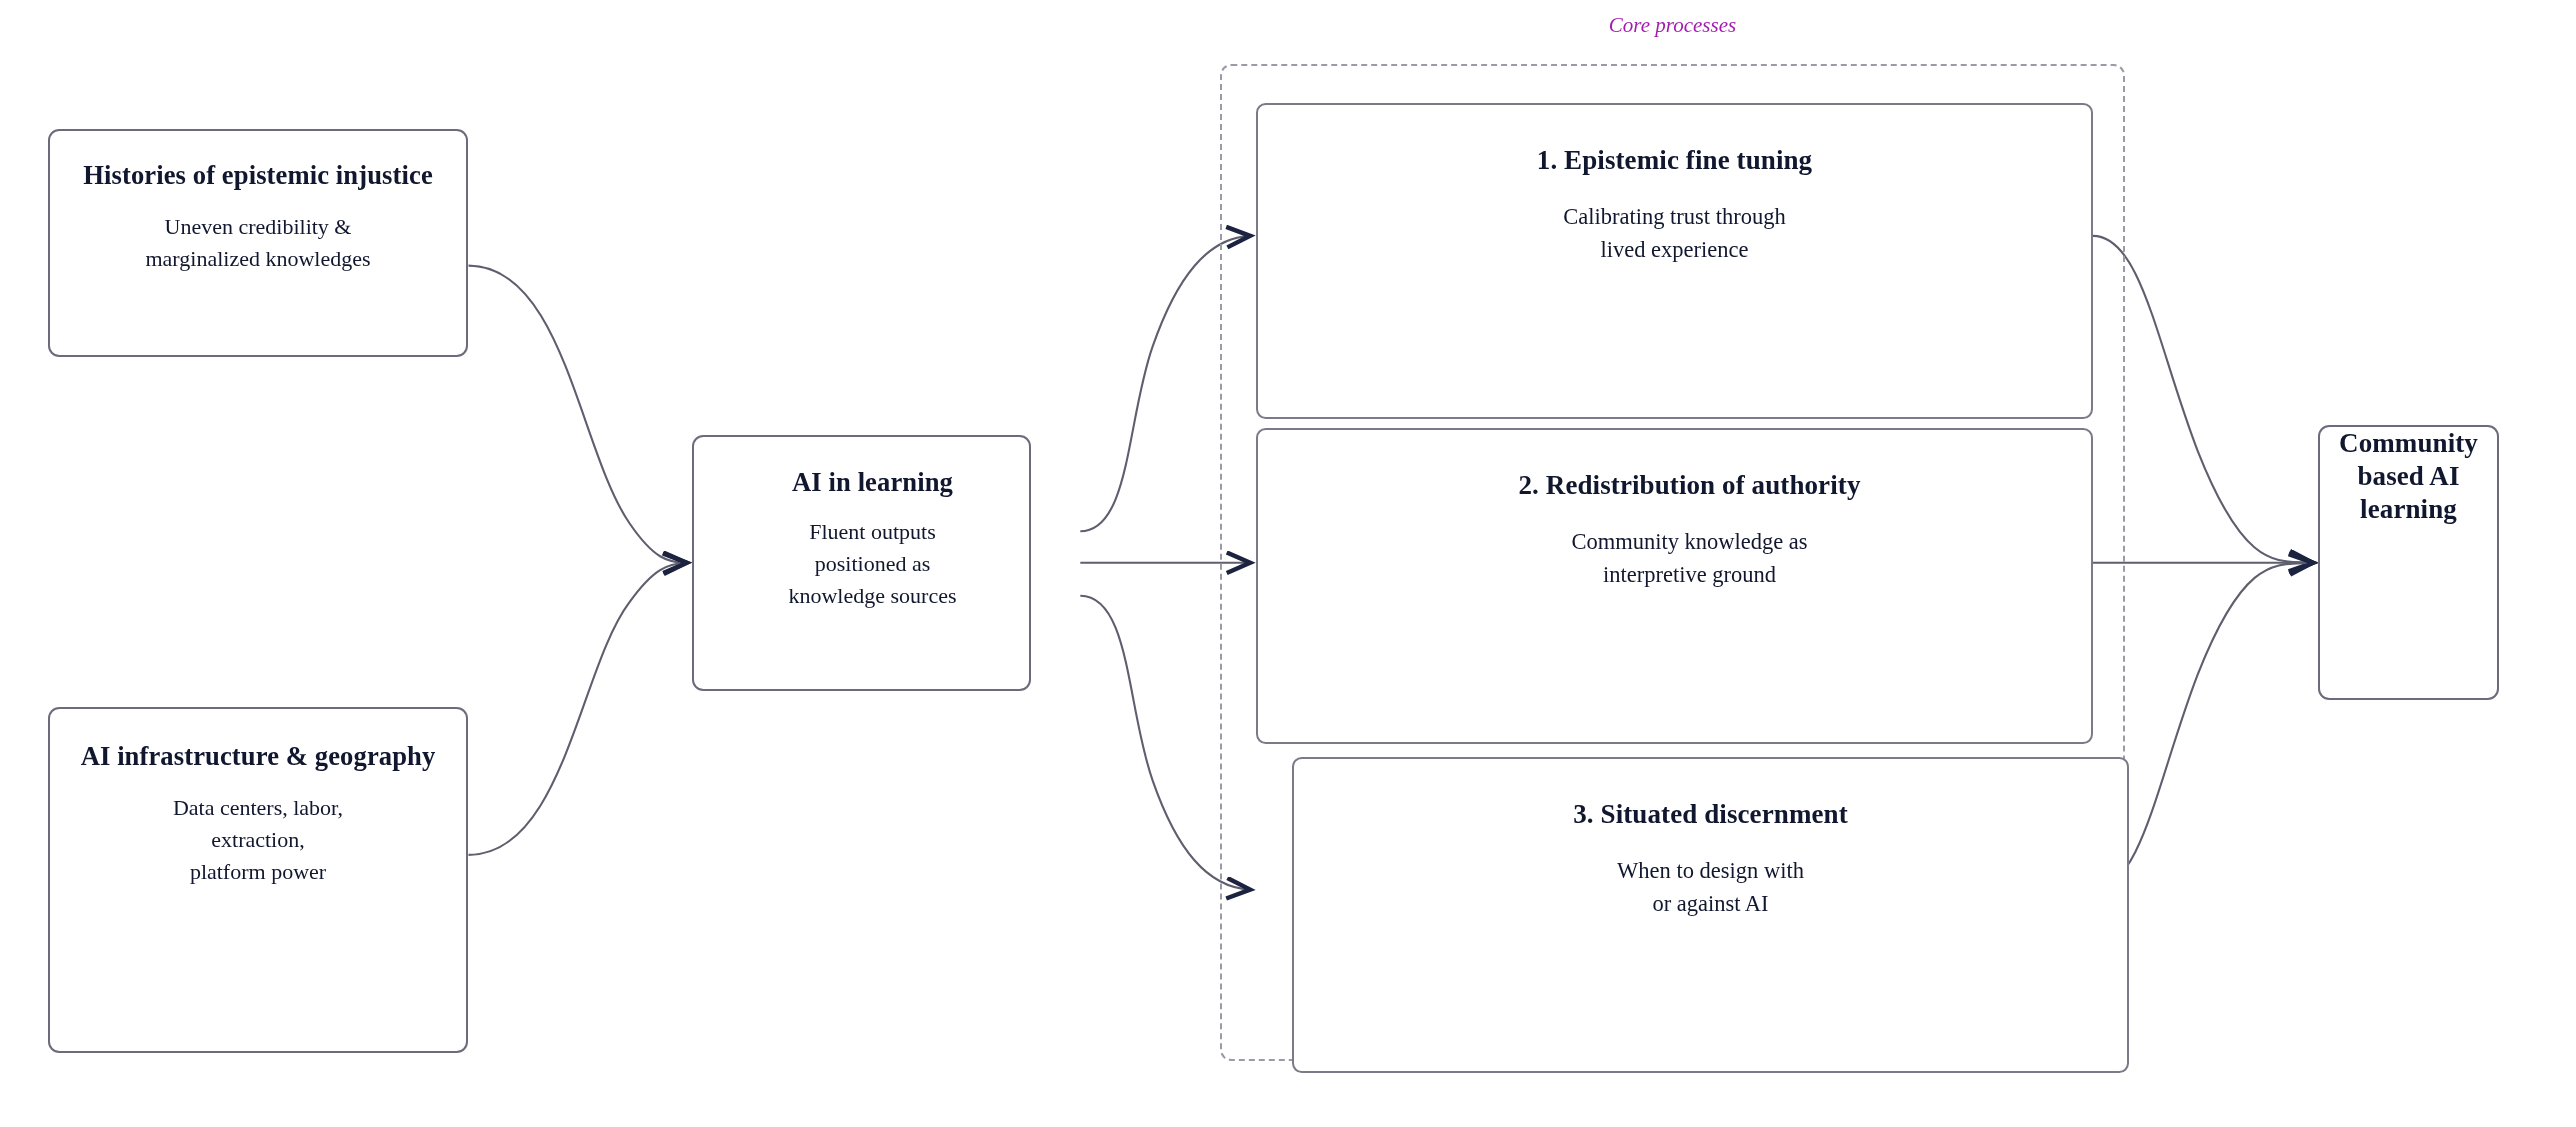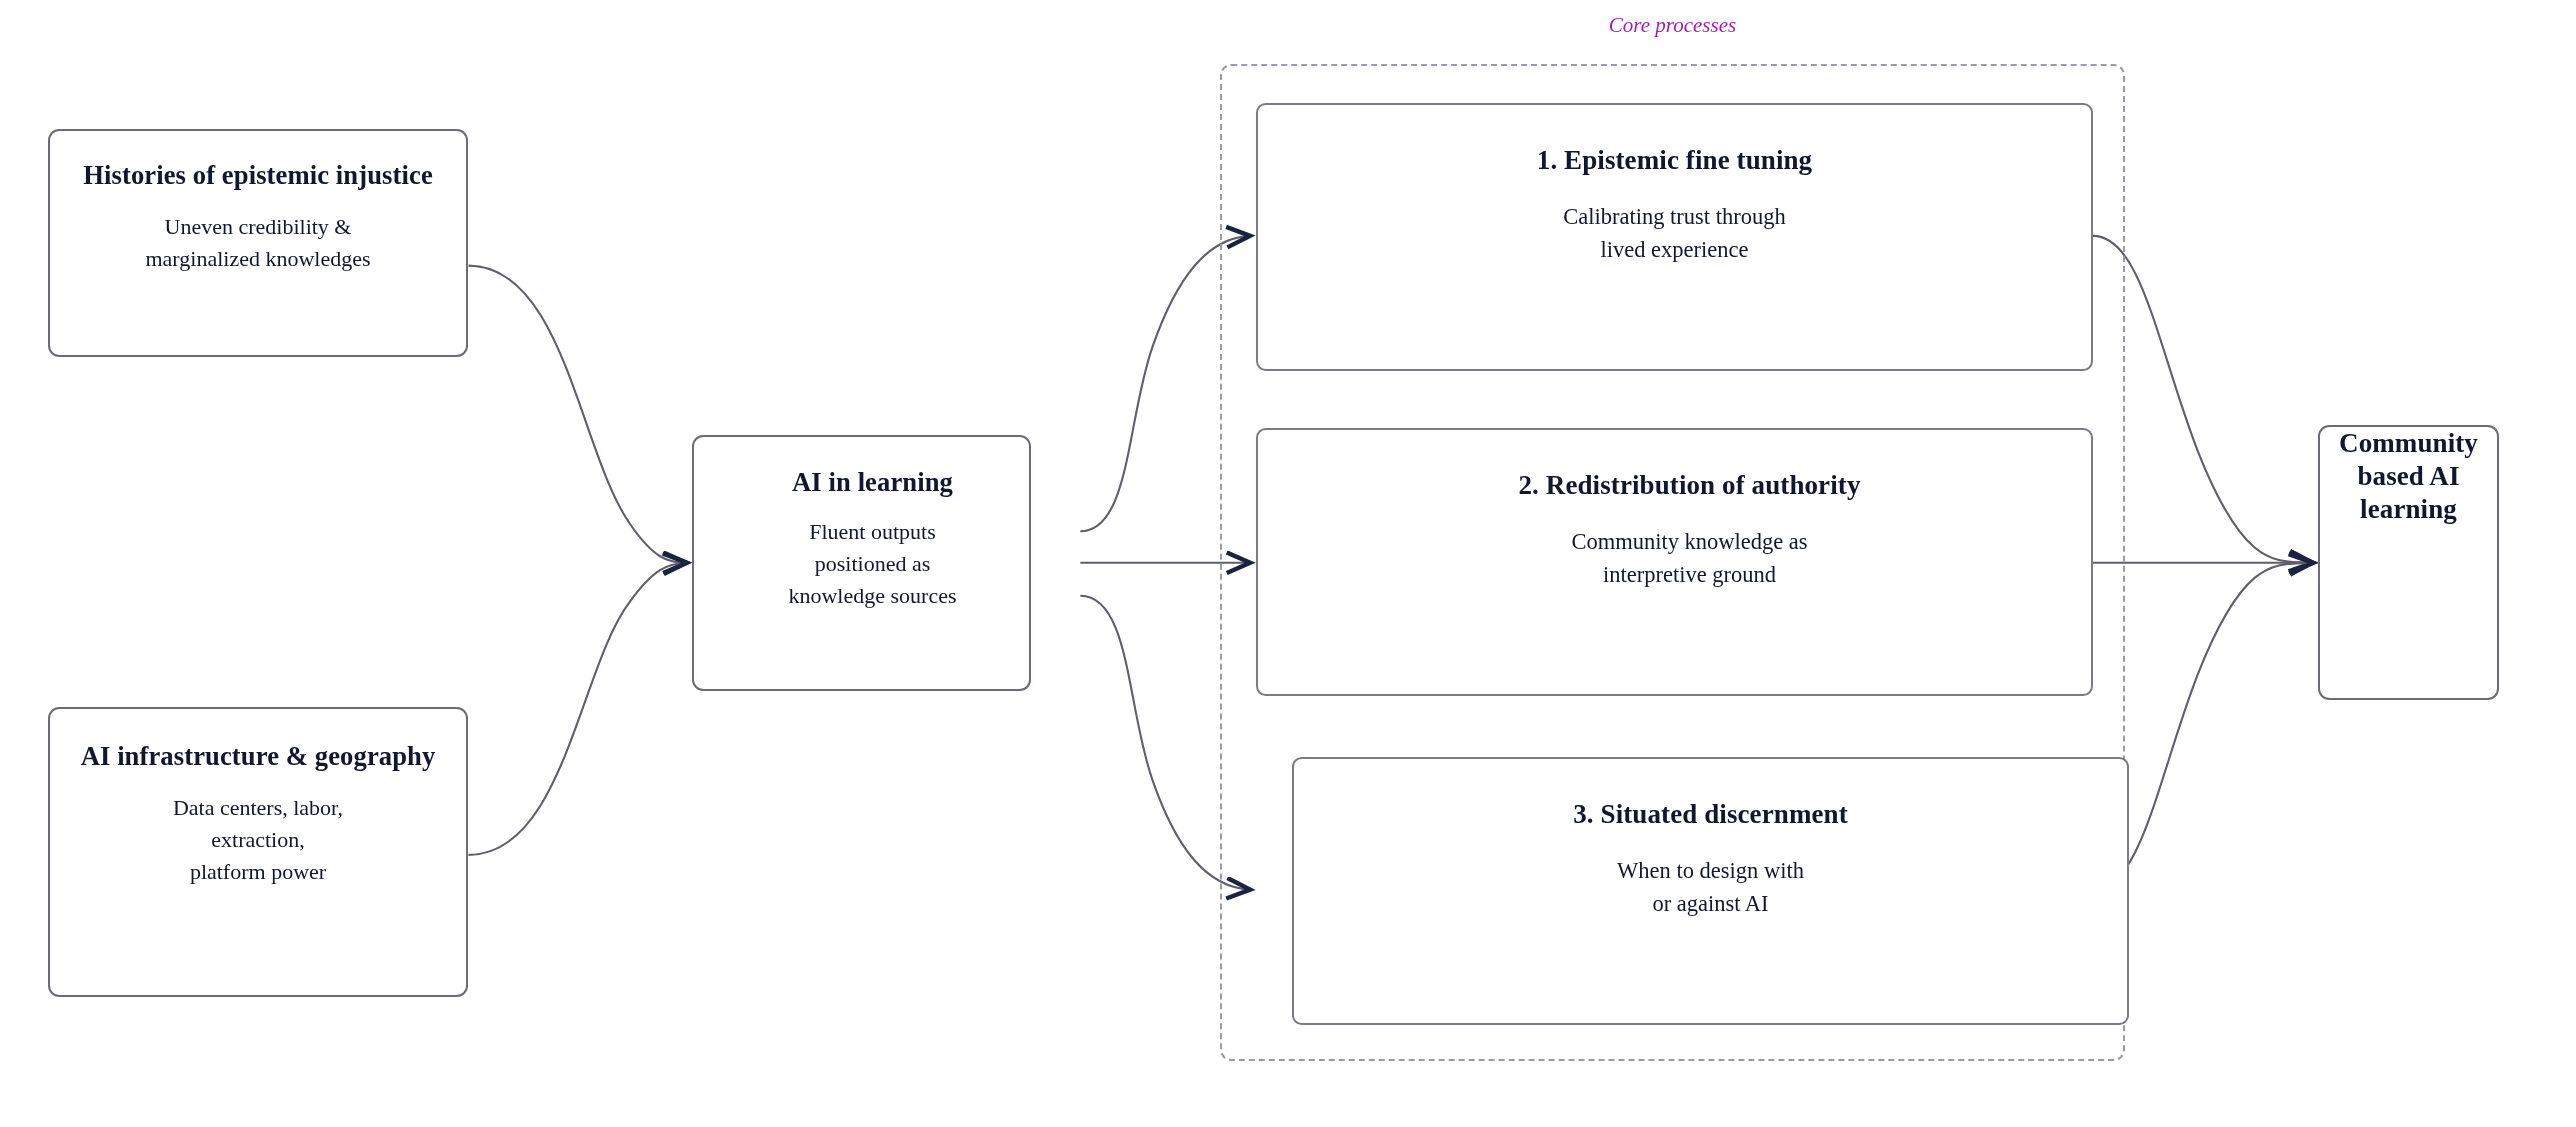--- a/index.html
+++ b/index.html
@@ -45,36 +45,36 @@
     letter-spacing: 0.1px;
   }
   .node-sub {
     color: #10172e;
     text-align: center;
     line-height: 1.45;
   }
 
   
   #node-histories { left: 48px;  top: 129px;  width: 420px; height: 228px; padding-top: 28px; }
-  #node-infra     { left: 48px;  top: 707px;  width: 420px; height: 290px; padding-top: 31px; }
+  #node-infra     { left: 48px;  top: 707px;  width: 420px; height: 346px; padding-top: 31px; }
   #node-histories .node-title,
   #node-infra .node-title { font-size: 26.6px; }
   #node-histories .node-sub,
   #node-infra .node-sub   { font-size: 22px; margin-top: 19.3px; }
 
   
   #node-ai-learning { left: 692px; top: 435px; width: 339px; height: 256px; padding-top: 29px; padding-left: 22px; }
   #node-ai-learning .node-title { font-size: 26.6px; }
   #node-ai-learning .node-sub   { font-size: 22px; margin-top: 17.7px; }
 
   
   .process-node {
     left: 1256px;
     width: 837px;
-    height: 268px;
+    height: 316px;
     padding-top: 39px;
     border-radius: 9.7px;
     border-color: #7a7a88;
   }
   #process-1 { top: 103px; }
   #process-2 { top: 428px; padding-left: 30px; }
   #process-3 { top: 757px; margin-left: 36px; }
   .process-node .node-title { font-size: 27px; }
   .process-node .node-sub   { font-size: 22.5px; margin-top: 24px; }
 

